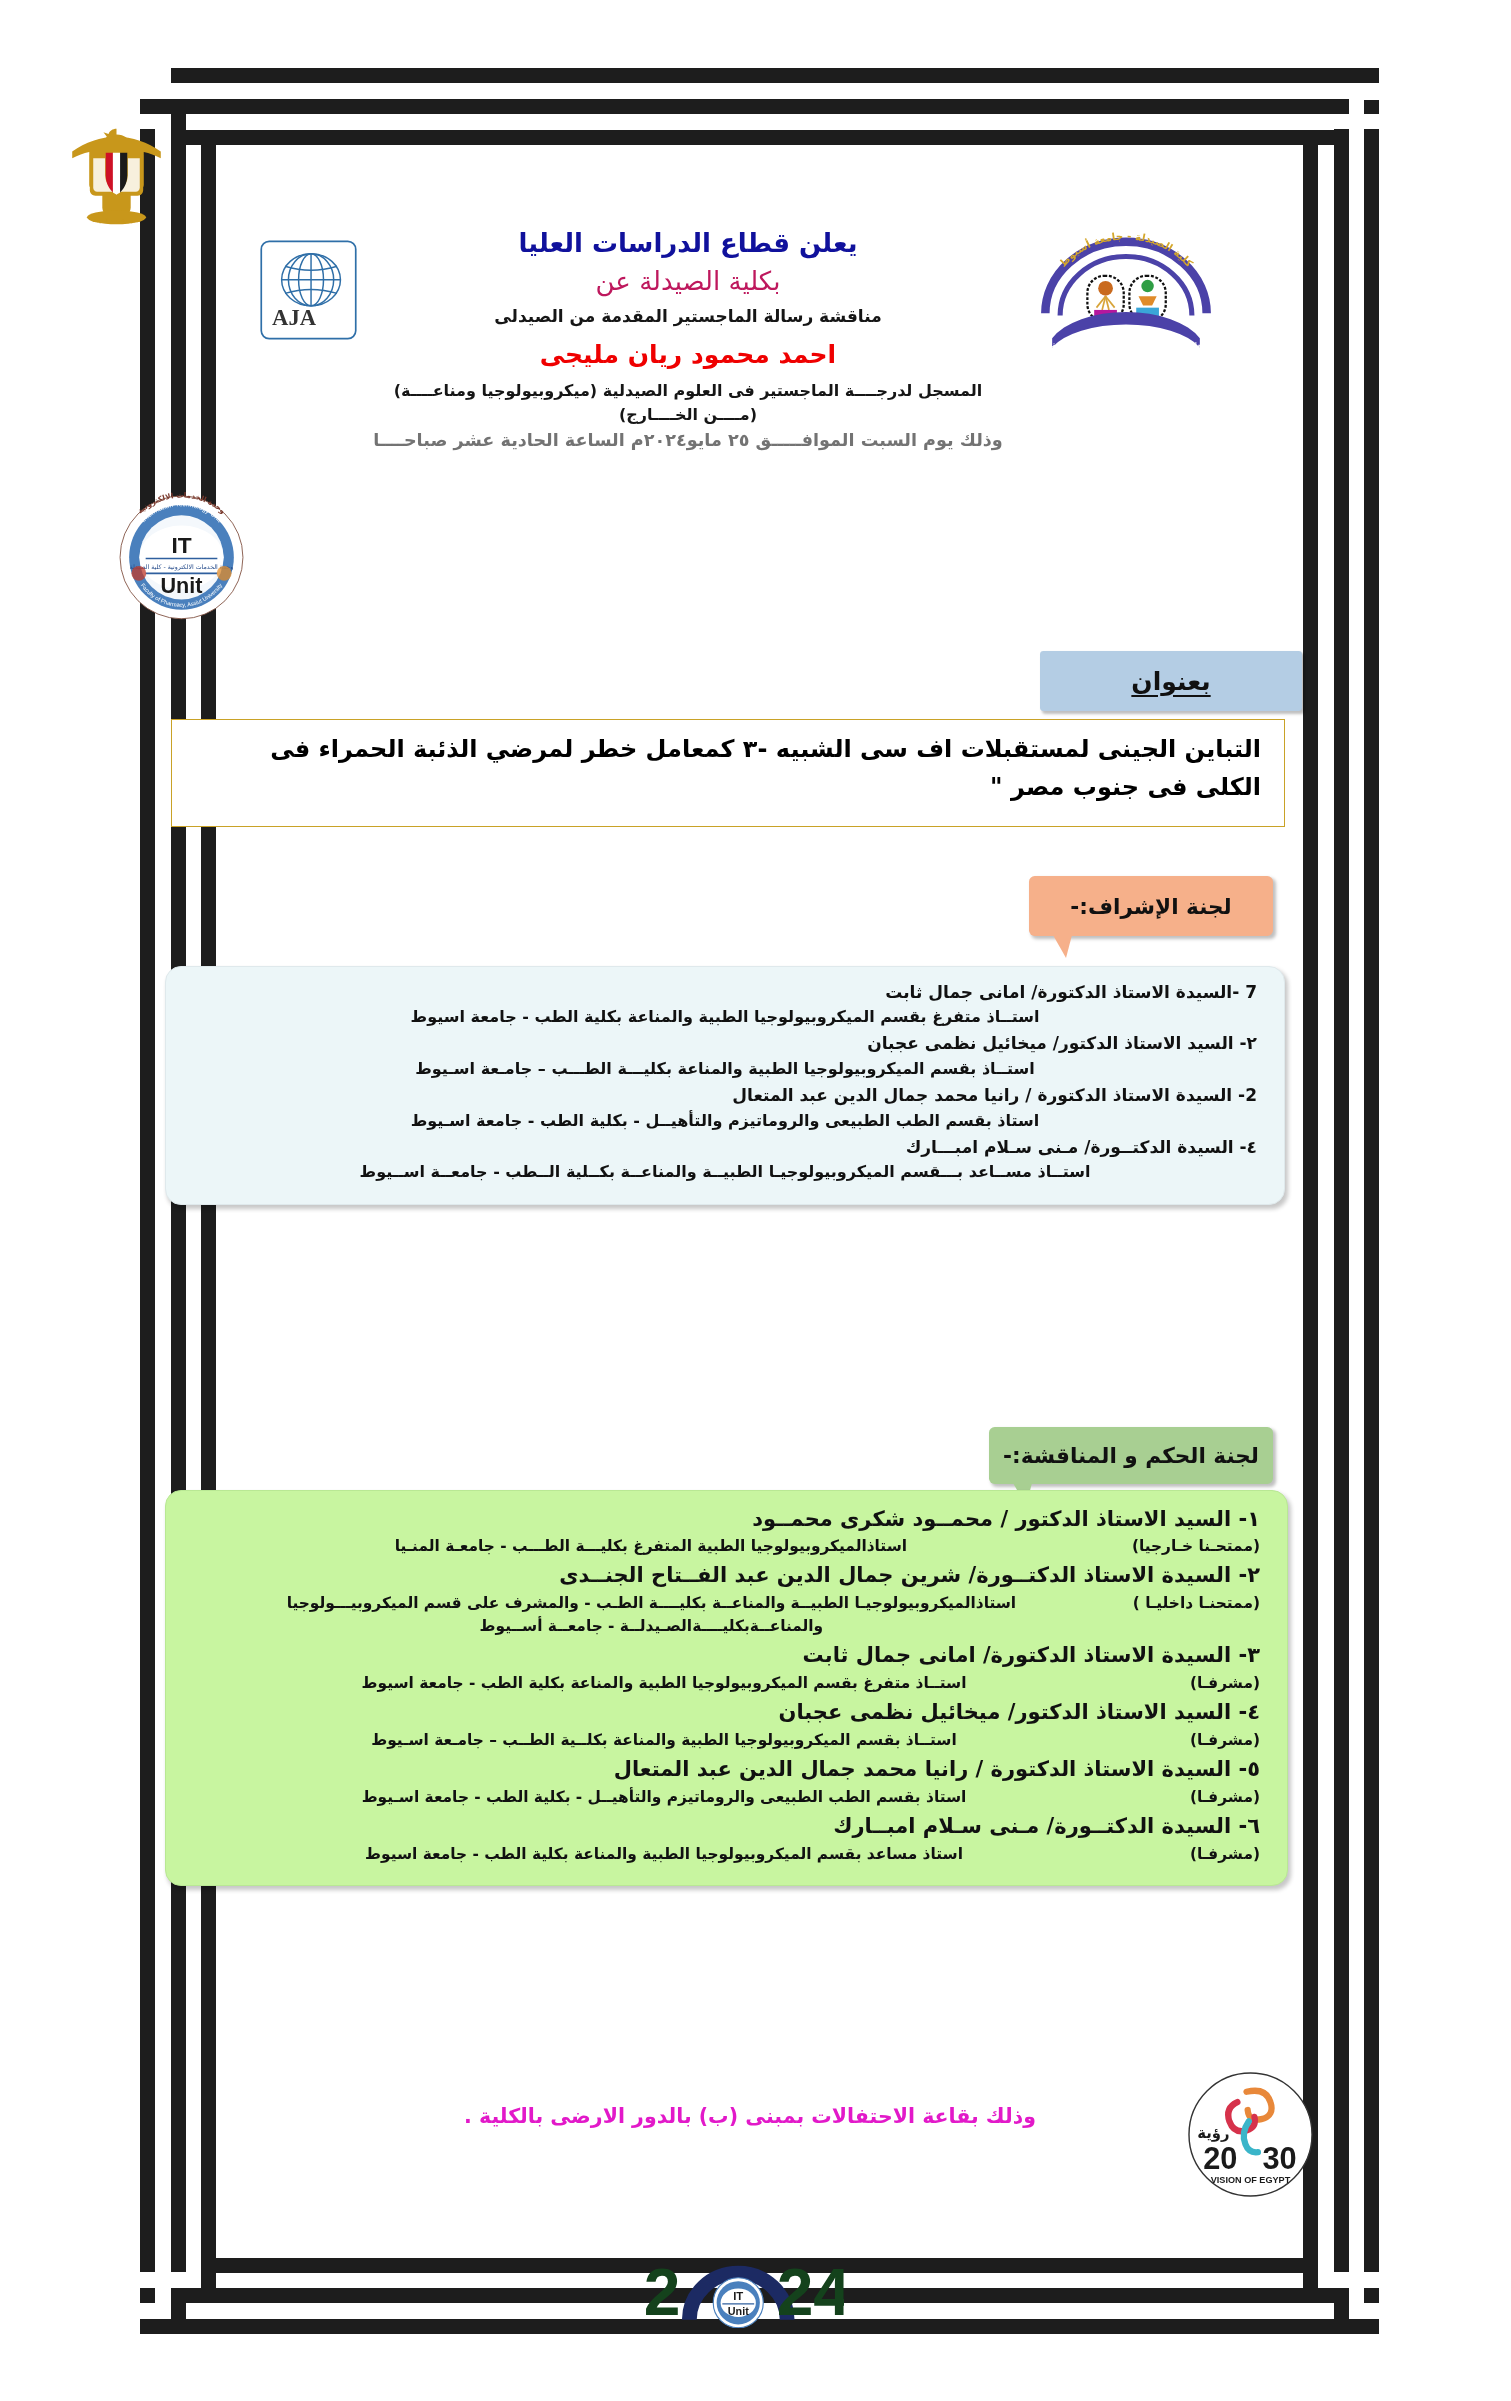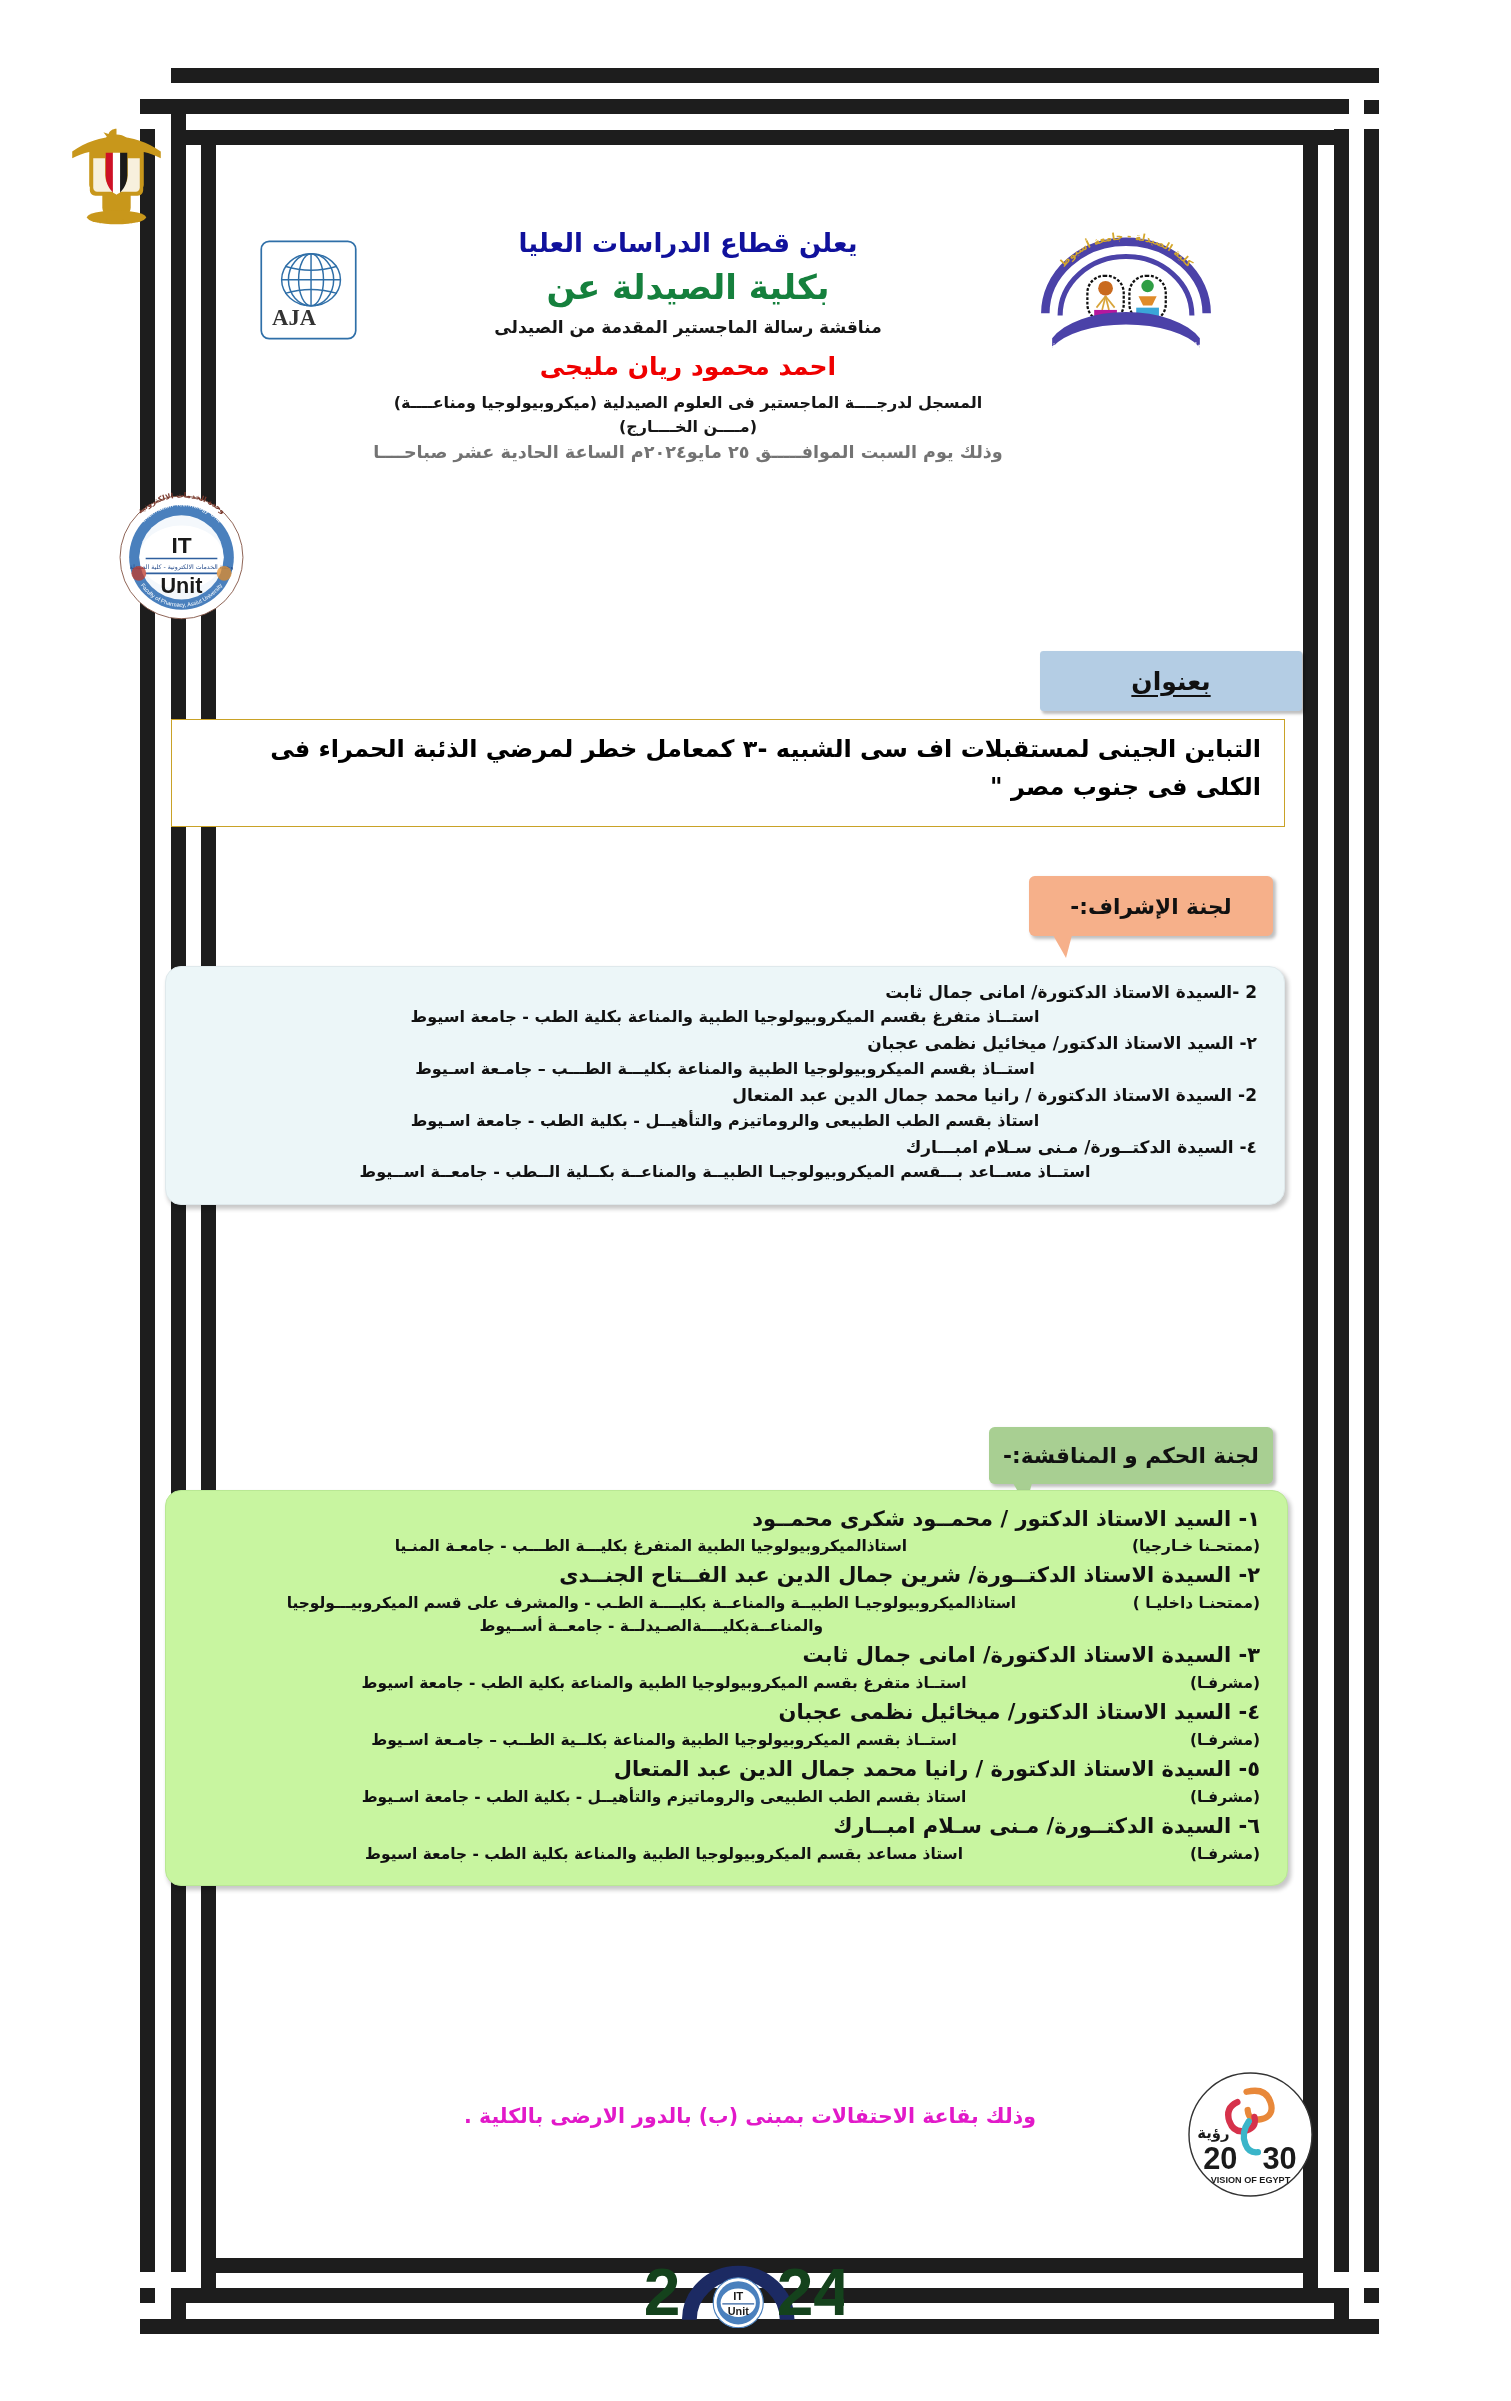--- a/index.html
+++ b/index.html
@@ -56,23 +56,23 @@
     direction: rtl;
   }
   .headline-1 {
     font-size: 26px;
     font-weight: bold;
     color: #10119c;
     line-height: 1.45;
     letter-spacing: -0.3px;
   }
   .headline-2 {
-    font-size: 34px;
-    font-weight: bold;
-    color: #15803d;
+    font-size: 26px;
+    font-weight: normal;
+    color: #be185d;
     line-height: 1.45;
     letter-spacing: -0.3px;
   }
   .subhead {
     font-size: 17px;
     font-weight: bold;
     color: #161616;
     line-height: 1.5;
     margin-top: 3.4px;
   }
@@ -440,21 +440,21 @@
   <p>التباين الجينى لمستقبلات اف سى الشبيه -٣ كمعامل خطر لمرضي الذئبة الحمراء فى</p>
   <p>الكلى فى جنوب مصر "</p>
 </div>
 
 <div class="callout callout-sup">
   <span>لجنة الإشراف:-</span>
 </div>
 
 <div class="panel panel-sup">
   <div class="member">
-    <div class="member-name">2 -السيدة الاستاذ الدكتورة/ امانى جمال ثابت</div>
+    <div class="member-name">7 -السيدة الاستاذ الدكتورة/ امانى جمال ثابت</div>
     <div class="member-affil">استــاذ متفرغ  بقسم الميكروبيولوجيا الطبية والمناعة بكلية الطب - جامعة اسيوط</div>
   </div>
   <div class="member">
     <div class="member-name">٢- السيد الاستاذ الدكتور/ ميخائيل نظمى عجبان</div>
     <div class="member-affil">استــاذ بقسم الميكروبيولوجيا الطبية والمناعة بكليـــة الطـــب – جامـعة اسـيوط</div>
   </div>
   <div class="member">
     <div class="member-name">2- السيدة الاستاذ الدكتورة / رانيا محمد جمال الدين عبد المتعال</div>
     <div class="member-affil">استاذ بقسم الطب الطبيعى والروماتيزم والتأهيــل -  بكلية الطب - جامعة اسـيوط</div>
   </div>

